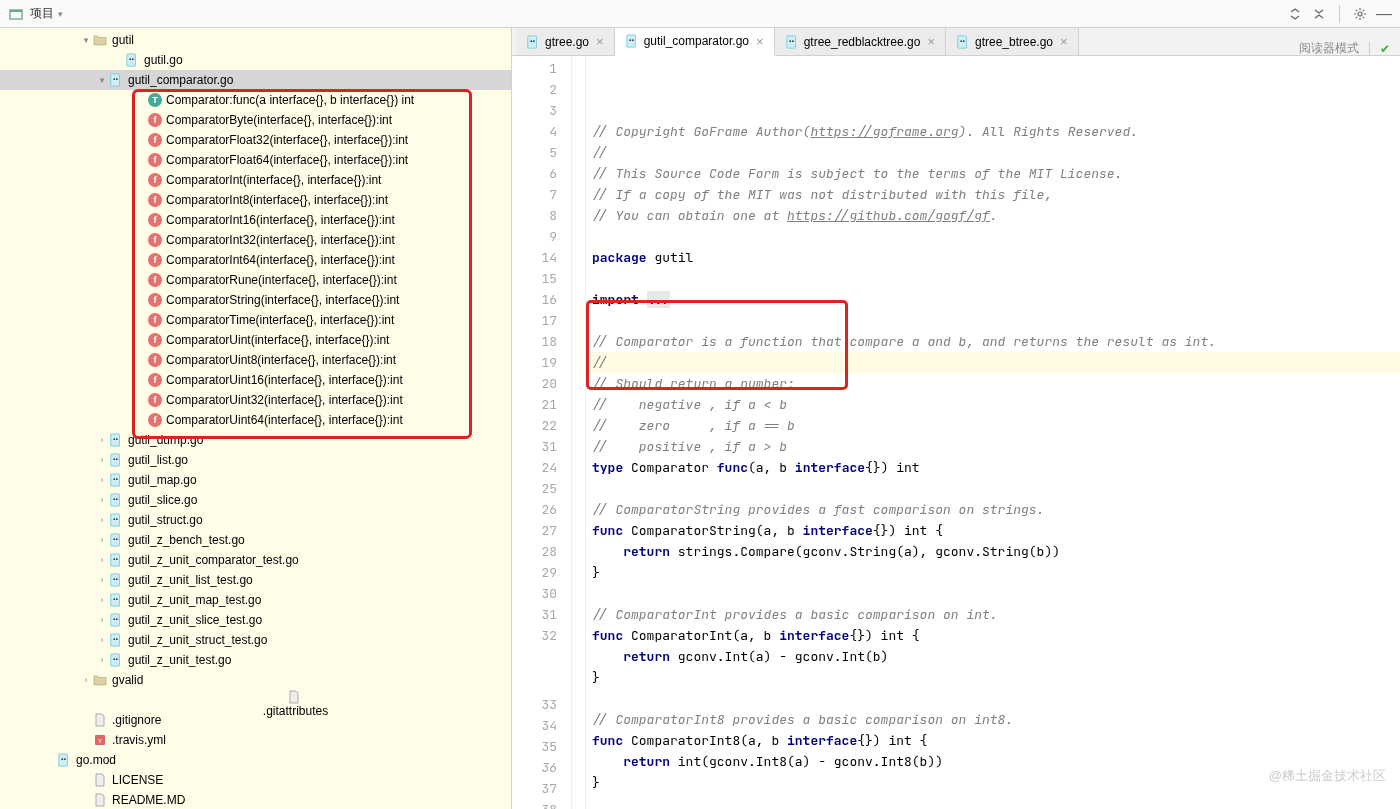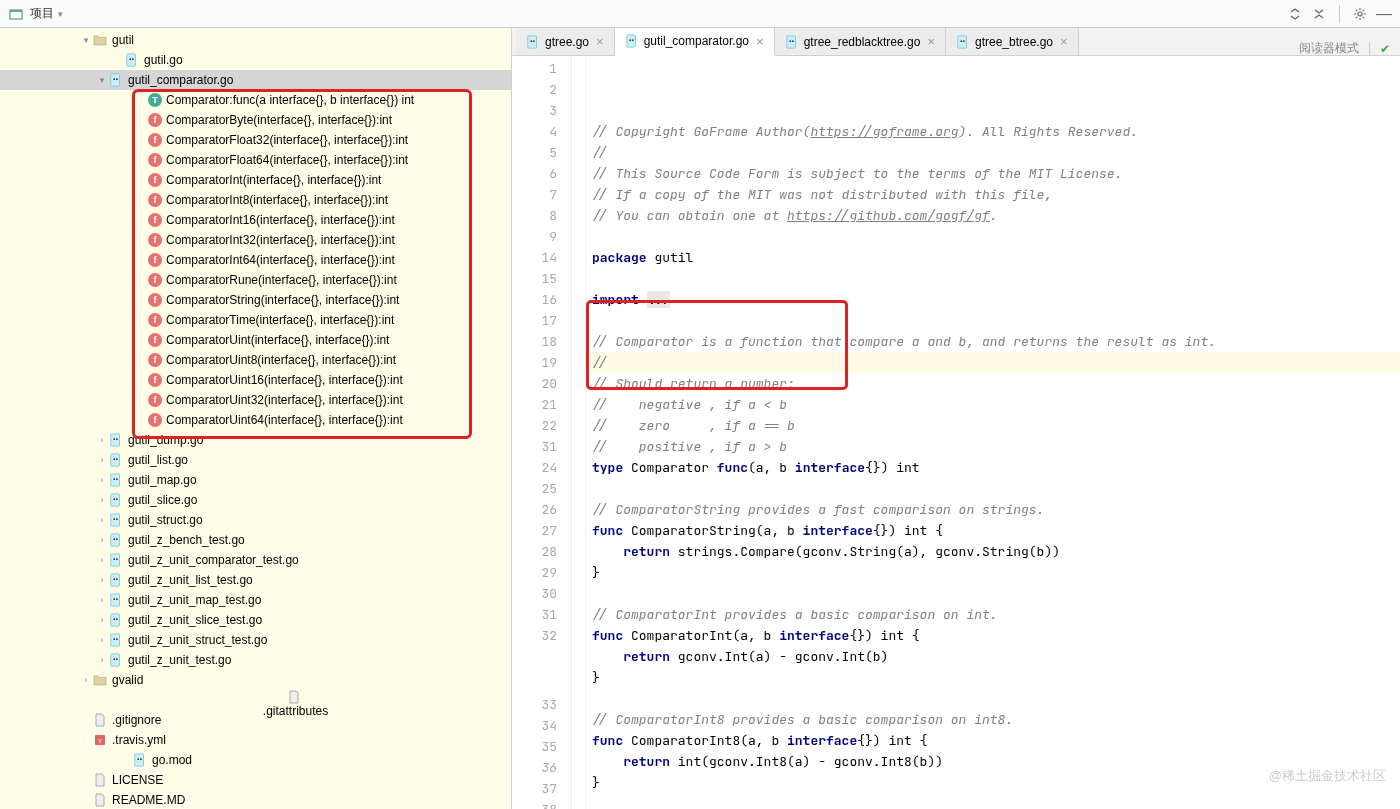--- a/index.html
+++ b/index.html
@@ -369,21 +369,21 @@
         <div class="tree-row" style="padding-left: 80px;">
           <span class="expander"></span>
           <span class="node-icon">
             <svg width="14" height="14" viewBox="0 0 14 14">
               <rect x="2" y="2" width="10" height="10" fill="#d66" rx="1"></rect>
               <text x="7" y="10" font-size="6" fill="#fff" text-anchor="middle">Y</text>
             </svg>
           </span>
           <span class="node-label">.travis.yml</span>
         </div>
-        <div class="tree-row" style="padding-left: 120px;">
+        <div class="tree-row" style="padding-left: 44px;">
           <span class="expander"></span>
           <span class="node-icon">
             <svg class="go-icon" viewBox="0 0 16 16">
               <rect x="2" y="1" width="10" height="14" rx="1" fill="#cdeef7" stroke="#5dc1dd" stroke-width="0.8"></rect>
               <circle cx="6" cy="7" r="1" fill="#333"></circle>
               <circle cx="9" cy="7" r="1" fill="#333"></circle>
             </svg>
           </span>
           <span class="node-label">go.mod</span>
         </div>

